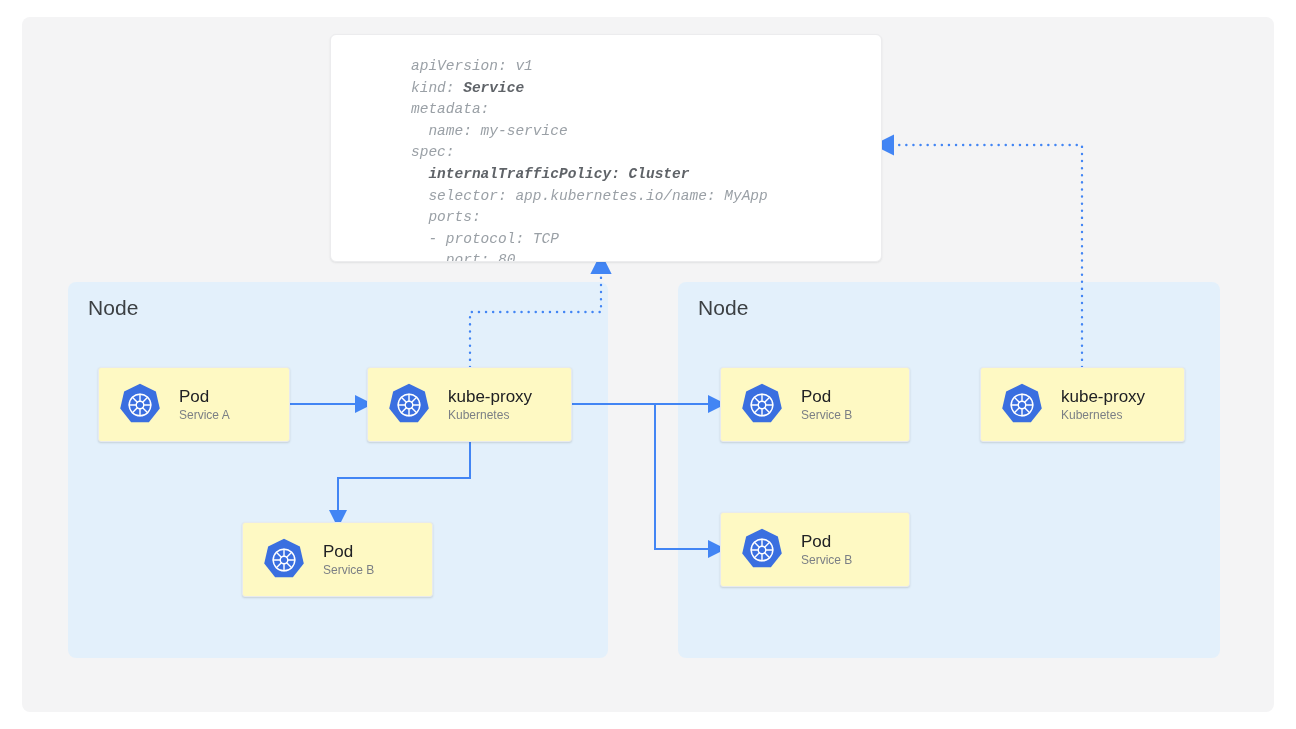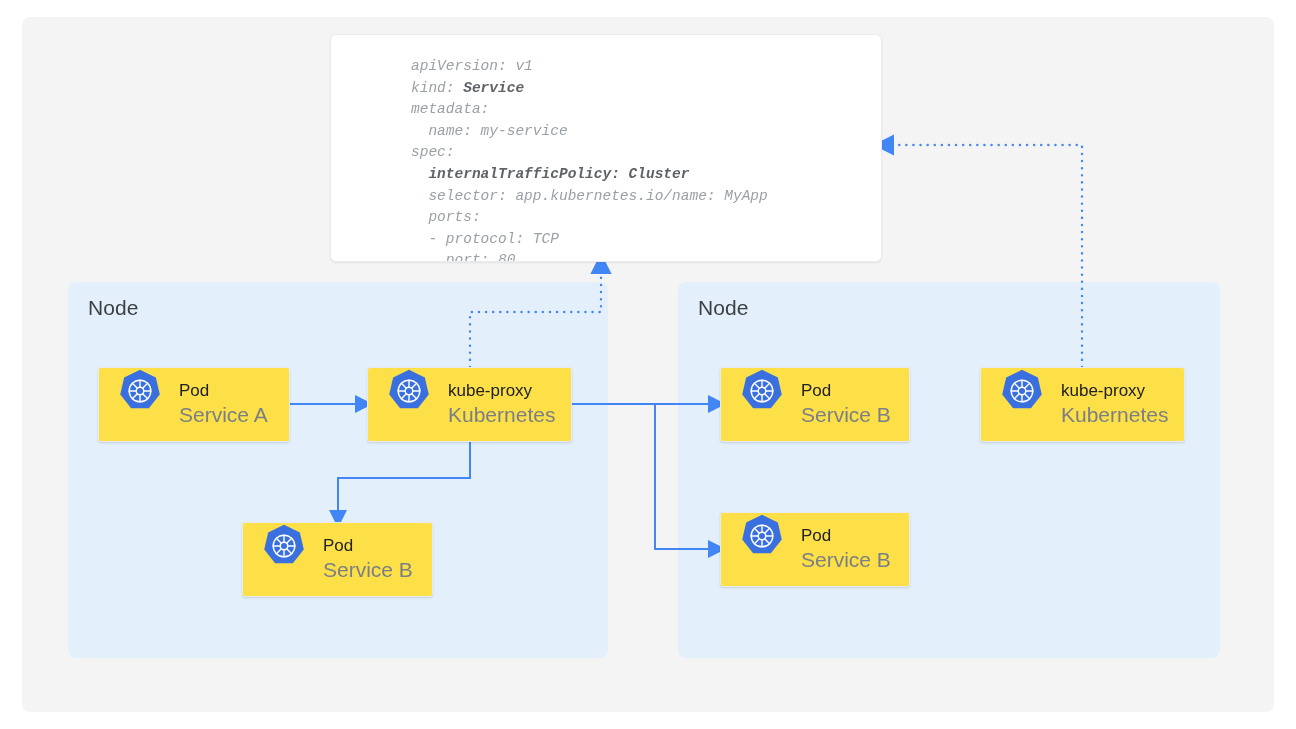--- a/index.html
+++ b/index.html
@@ -34,25 +34,26 @@
   .node-label {
     position: absolute;
     font-size: 21px;
     color: #3c4043;
     letter-spacing: 0.1px;
     white-space: nowrap;
   }
   
   .card {
     position: absolute;
-    background: #fde047;
+    background: #fef9c3;
     border: 1px solid #e8eaed;
     border-radius: 3px;
     box-shadow: 0 1px 2px rgba(60,64,67,0.18);
     display: flex;
+    align-items: center;
     box-sizing: border-box;
   }
   .card .k8s-logo {
     flex: 0 0 auto;
     margin-left: 18px;
     margin-right: 16px;
     width: 46px;
     height: 46px;
     display: block;
   }
@@ -61,21 +62,21 @@
     flex-direction: column;
     justify-content: center;
     line-height: 1.28;
   }
   .card .card-title {
     font-size: 17px;
     color: #202124;
     white-space: nowrap;
   }
   .card .card-sub {
-    font-size: 21px;
+    font-size: 12px;
     color: #7b7f85;
     white-space: nowrap;
   }
   
   #yaml-panel {
     position: absolute;
     left: 330px;
     top: 34px;
     width: 552px;
     height: 228px;

